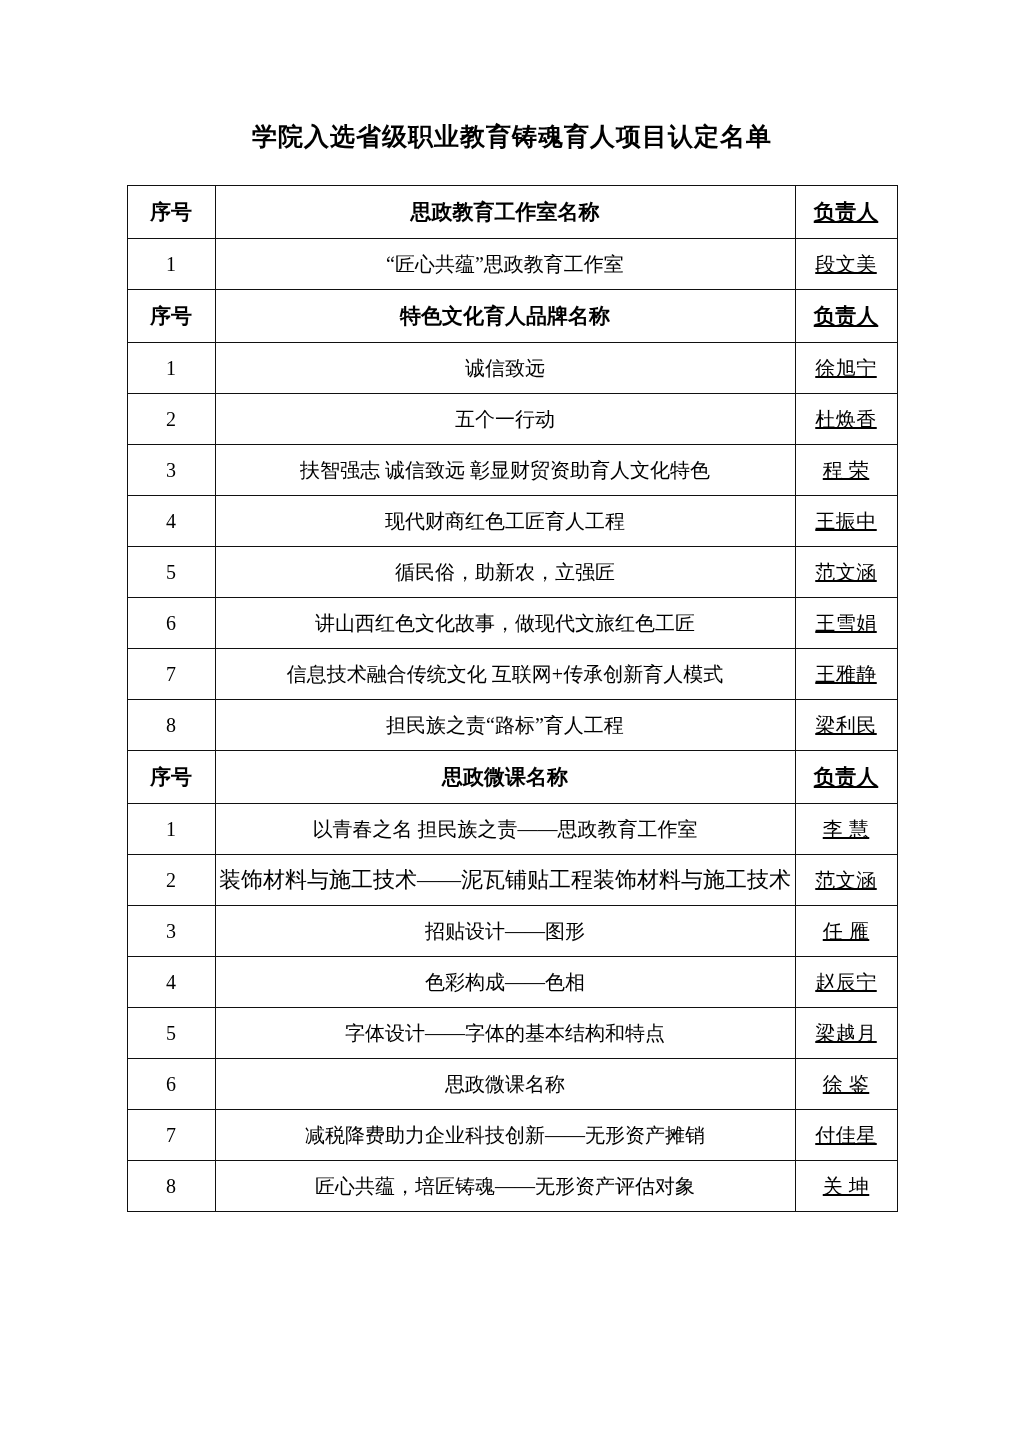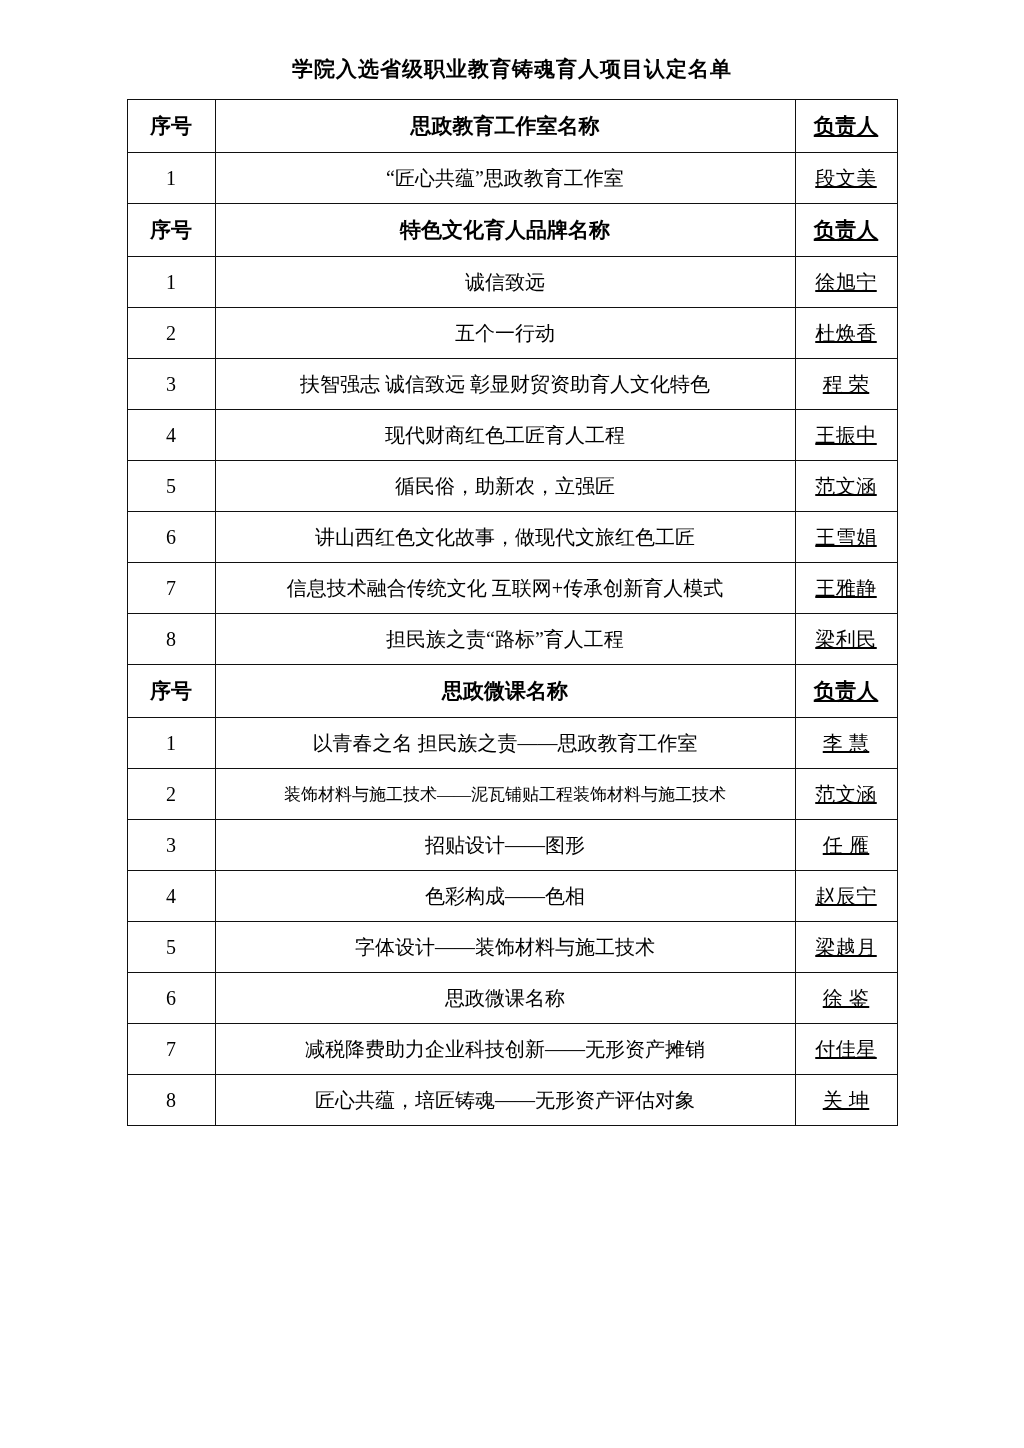--- a/index.html
+++ b/index.html
@@ -17,31 +17,31 @@
   .page {
     width: 1024px;
     height: 1448px;
     box-sizing: border-box;
     padding: 0;
     position: relative;
   }
   .doc-title {
     text-align: center;
     font-family: "Liberation Serif", "DejaVu Serif", serif;
-    font-size: 21px;
+    font-size: 25px;
     font-weight: bold;
     letter-spacing: 1px;
     margin: 0;
-    padding-top: 55px;
+    padding-top: 120px;
     padding-bottom: 14px;
   }
   table.list-table {
     border-collapse: collapse;
     width: 770px;
-    margin: 2px auto;
+    margin: 18px auto;
     table-layout: fixed;
   }
   table.list-table td {
     border: 1.4px solid #111111;
     padding: 0;
     text-align: center;
     vertical-align: middle;
     font-size: 20px;
     height: 50px;
     font-family: "Liberation Serif", "DejaVu Serif", serif;
@@ -55,21 +55,21 @@
     font-size: 21px;
     height: 52px;
   }
   tr.section-head td.num-cell,
   tr.section-head td.owner-cell {
     font-weight: bold;
   }
   td.num-cell { font-size: 20px; }
   td.name-cell { font-size: 20px; }
   td.owner-cell { font-size: 20px; letter-spacing: 0.5px; text-decoration: underline; }
-  td.name-cell.small { font-size: 17px; }
+  td.name-cell.small { font-size: 22px; }
 </style>
 </head>
 <body>
 
 <div class="page">
 
   <h1 class="doc-title">学院入选省级职业教育铸魂育人项目认定名单</h1>
 
   <table class="list-table">
     <colgroup>
@@ -156,21 +156,21 @@
         <td class="name-cell">招贴设计——图形</td>
         <td class="owner-cell">任  雁</td>
       </tr>
       <tr>
         <td class="num-cell">4</td>
         <td class="name-cell">色彩构成——色相</td>
         <td class="owner-cell">赵辰宁</td>
       </tr>
       <tr>
         <td class="num-cell">5</td>
-        <td class="name-cell">字体设计——装饰材料与施工技术</td>
+        <td class="name-cell">字体设计——字体的基本结构和特点</td>
         <td class="owner-cell">梁越月</td>
       </tr>
       <tr>
         <td class="num-cell">6</td>
         <td class="name-cell">思政微课名称</td>
         <td class="owner-cell">徐  鉴</td>
       </tr>
       <tr>
         <td class="num-cell">7</td>
         <td class="name-cell">减税降费助力企业科技创新——无形资产摊销</td>

